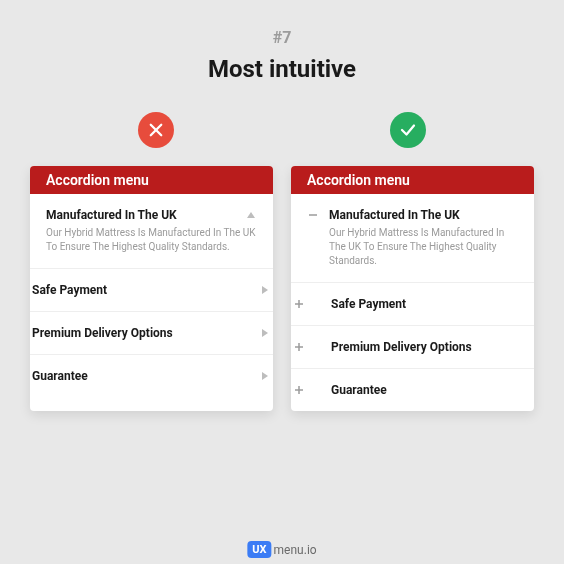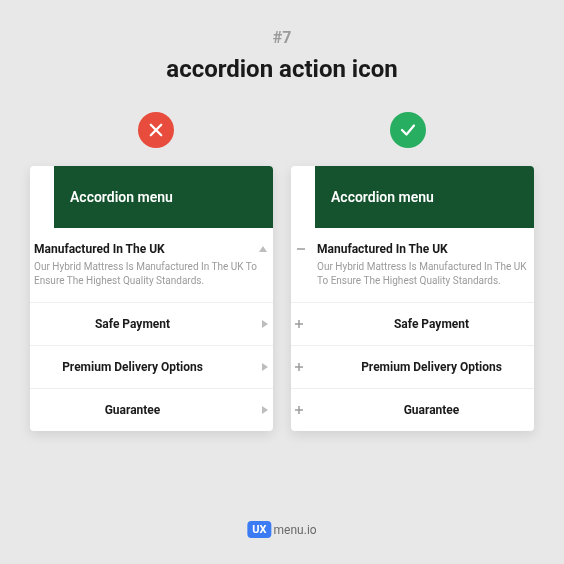--- a/index.html
+++ b/index.html
@@ -51,65 +51,63 @@
     gap: 18px;
   }
   .card {
     flex: 1;
     background: #ffffff;
     border-radius: 4px;
     box-shadow: 0 4px 12px rgba(0,0,0,0.10);
     overflow: hidden;
   }
   .card-header {
-    background: #14532d;
+    background: #b91c1c;
     color: #fff;
     font-weight: 600;
     font-size: 14px;
-    padding: 23px 16px;
-    margin-left: 24px;
+    padding: 6px 16px;
   }
   .item {
     border-bottom: 1px solid #eee;
     padding: 14px 2px;
     display: flex;
     align-items: center;
     gap: 26px;
-    text-align: center;
   }
   .item:last-child { border-bottom: none; }
   .item-title {
     font-size: 12px;
     font-weight: 700;
     color: #1a1a1a;
     flex: 1;
   }
   .item-body {
     font-size: 10px;
     color: #9b9b9b;
     line-height: 1.4;
     margin-top: 4px;
   }
-  .expanded { display: block; padding: 14px 4px; border-bottom: 1px solid #eee; }
+  .expanded { display: block; padding: 14px 16px; border-bottom: 1px solid #eee; }
   .expanded .row { display: flex; align-items: center; gap: 10px; }
   .icon-slot {
     width: 12px;
     height: 12px;
     display: flex;
     align-items: center;
     justify-content: center;
     color: #bdbdbd;
   }
   .icon-slot.right { margin-left: auto; }
   .icon-slot svg { width: 10px; height: 10px; }
   .left-card .expanded .item-body { margin-left: 0; }
   .right-card .expanded .item-body { margin-left: 22px; }
   .footer-brand {
     position: absolute;
-    bottom: 26px;
+    bottom: 6px;
     left: 50%;
     transform: translateX(-50%);
     display: flex;
     align-items: center;
     gap: 2px;
     font-size: 12px;
     color: #6b6b6b;
   }
   .brand-badge {
     background: #3b7cf5;
@@ -118,21 +116,21 @@
     padding: 2px 5px;
     font-weight: 700;
     font-size: 11px;
   }
 </style>
 </head>
 <body>
 
 <div class="tip-number">#7</div>
 <div class="title">
-  <div>accordion action icon</div>
+  <div>Most intuitive</div>
 </div>
 
 <div class="badges">
   <div class="badge badge-bad">
     <svg viewBox="0 0 24 24" fill="none" stroke="#fff" stroke-width="3" stroke-linecap="round">
       <line x1="5" y1="5" x2="19" y2="19"></line>
         <line x1="19" y1="5" x2="5" y2="19"></line>
     </svg>
   </div>
   <div class="badge badge-good">

